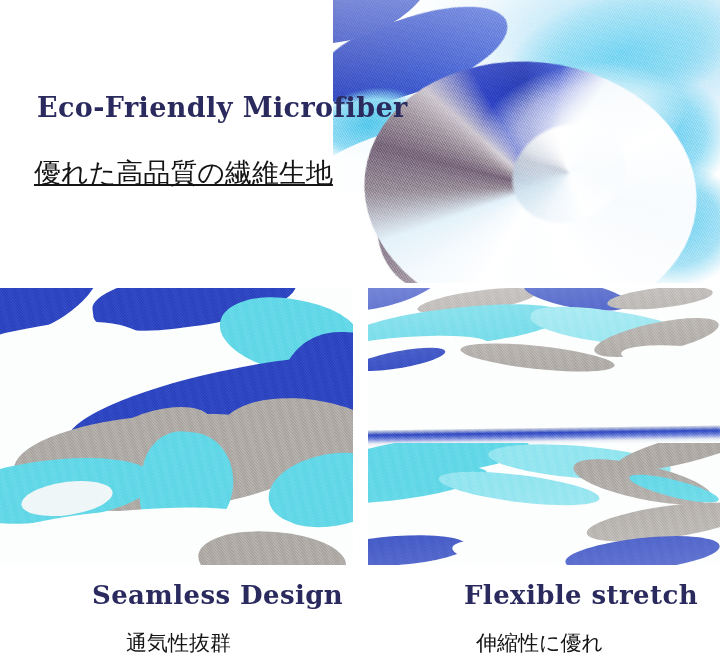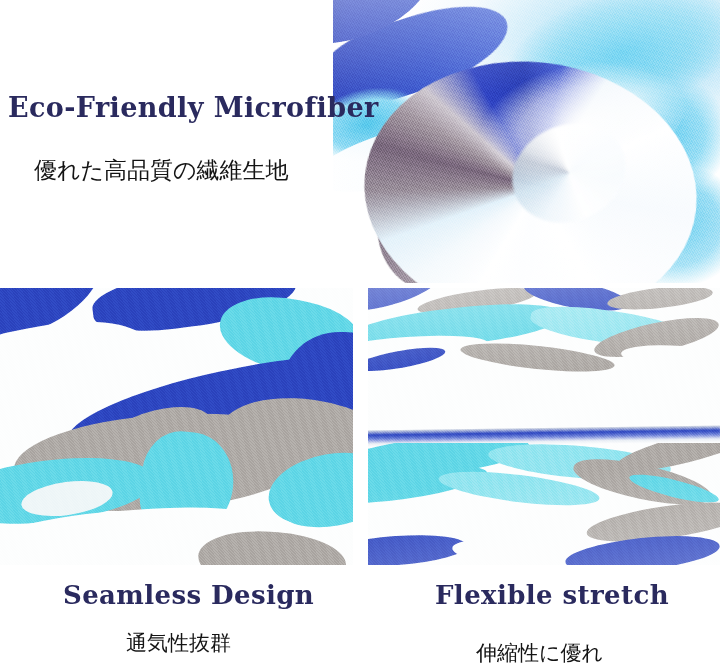--- a/index.html
+++ b/index.html
@@ -263,36 +263,37 @@
   }
 
   
   .headline {
     position:absolute;
     font-family:"DejaVu Serif", serif;
     font-weight:bold;
     color:#2a2a5e;
     letter-spacing:0.4px;
     white-space:nowrap;
+    margin-left:29px;
   }
   .subline {
     position:absolute;
     font-family:"DejaVu Sans", sans-serif;
     color:#141414;
     white-space:nowrap;
   }
 
   #h-top { left:8px;  top:92px;  font-size:27px; }
-  #s-top { left:34px; top:155px; font-size:23px; }
+  #s-top { left:34px; top:155px; font-size:27px;text-decoration:underline; }
 
   #h-bl  { left:63px; top:580px; font-size:26px; }
   #s-bl  { left:126px; top:629px; font-size:21px; }
 
   #h-br  { left:435px; top:580px; font-size:26px; }
-  #s-br  { left:476px; top:629px; font-size:21px;margin-top:10px; }
+  #s-br  { left:476px; top:629px; font-size:21px; }
 </style>
 </head>
 <body>
 
 <div class="panel" id="panel-top">
   <div class="base"></div>
   <div class="cyanTR blob"></div>
   <div class="cyanR blob"></div>
   <div class="blueBand blob"></div>
   <div class="blueBand2 blob"></div>

